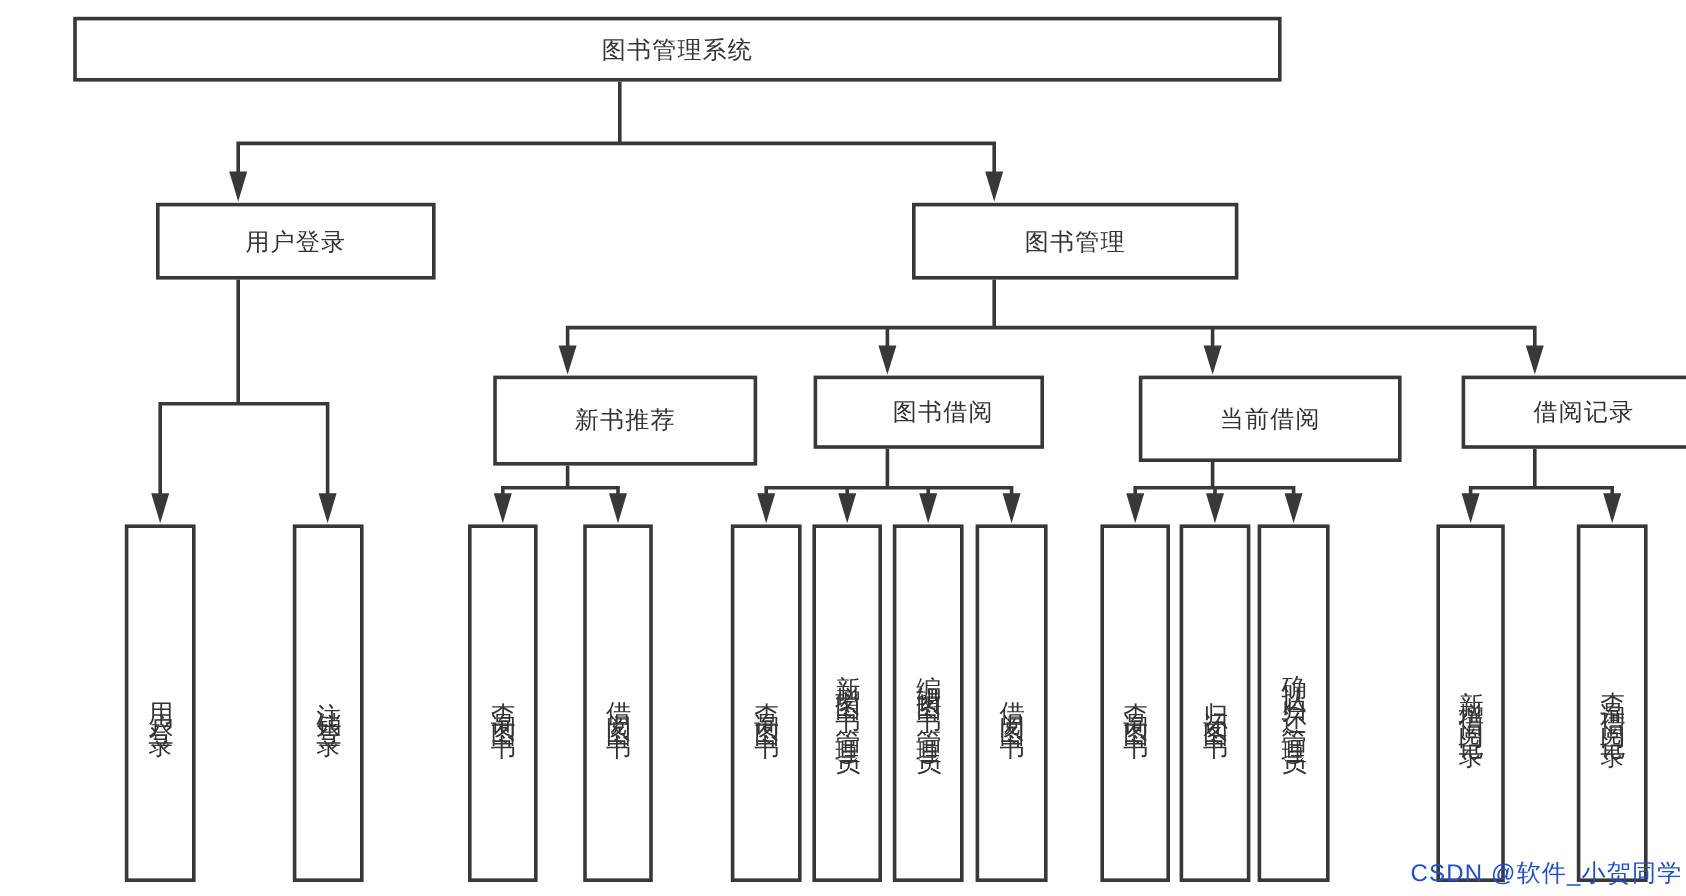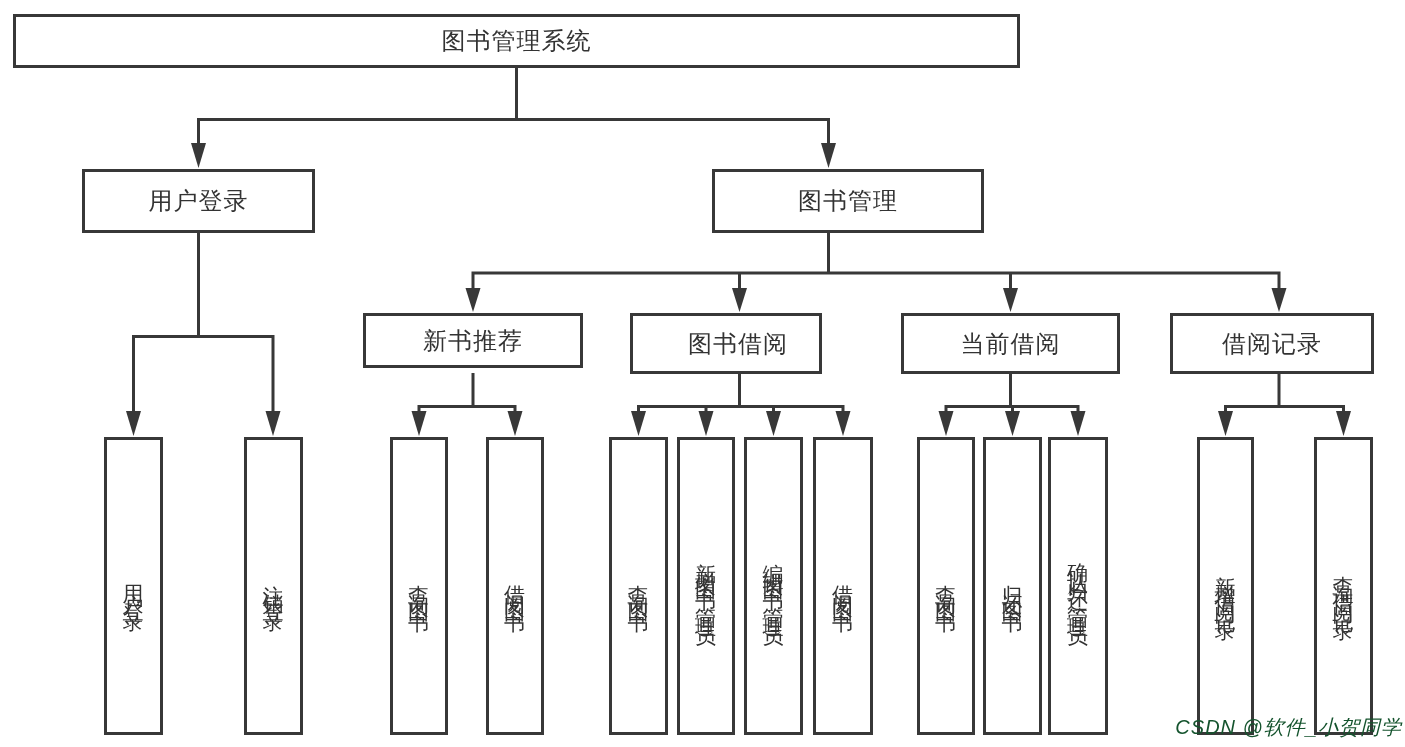--- a/index.html
+++ b/index.html
@@ -6,36 +6,36 @@
   body{
     width:1405px;height:747px;position:relative;overflow:hidden;
     background:#ffffff;
     font-family:"Liberation Sans","DejaVu Sans",sans-serif;
   }
   #lines{position:absolute;left:0;top:0;width:1405px;height:747px;}
   .node{
     position:absolute;box-sizing:border-box;
     border:3px solid #383838;background:#ffffff;
     display:flex;align-items:center;justify-content:center;
-    color:#333333;font-size:24px;letter-spacing:1px;
+    color:#333333;font-size:20px;letter-spacing:1px;
     z-index:2;
+    margin-left:48px;
   }
   .leaf{
     position:absolute;box-sizing:border-box;
     border:3px solid #383838;background:#ffffff;
     display:flex;align-items:center;justify-content:center;
     color:#333333;font-size:21px;
     writing-mode:vertical-rl;text-orientation:mixed;letter-spacing:9px;
     z-index:2;line-height:1;
   }
   .watermark{
     position:absolute;right:3px;top:714px;z-index:5;
-    color:#14532d;font-size:20px;letter-spacing:1px;
+    color:#1d4ed8;font-size:20px;letter-spacing:1px;
     white-space:nowrap;
-    font-style:italic;
   }
 </style>
 </head>
 <body>
 
 <svg id="lines" width="1405" height="747" viewBox="0 0 1405 747" xmlns="http://www.w3.org/2000/svg">
   <g stroke="#383838" stroke-width="3" fill="none">
 
     <path d="M516.5 67 V120 M197 119.5 H830 M198.5 119.5 V147 M828.5 119.5 V147"></path>
 
@@ -79,23 +79,23 @@
     <polygon points="1218,411 1233,411 1225.5,436"></polygon>
     <polygon points="1336,411 1351,411 1343.5,436"></polygon>
   </g>
 </svg>
 
 <div class="node" style="left:13px;top:14px;width:1007px;height:54px;">图书管理系统</div>
 
 <div class="node" style="left:82px;top:169px;width:233px;height:64px;">用户登录</div>
 <div class="node" style="left:712px;top:169px;width:272px;height:64px;">图书管理</div>
 
-<div class="node" style="left:363px;top:313px;width:220px;height:55px;">新书推荐</div>
+<div class="node" style="left:363px;top:313px;width:220px;height:75px;">新书推荐</div>
 <div class="node" style="left:630px;top:313px;width:192px;height:61px;padding-left:24px;">图书借阅</div>
-<div class="node" style="left:901px;top:313px;width:219px;height:61px;">当前借阅</div>
+<div class="node" style="left:901px;top:313px;width:219px;height:72px;">当前借阅</div>
 <div class="node" style="left:1170px;top:313px;width:204px;height:61px;">借阅记录</div>
 
 <div class="leaf" style="left:104px;top:437px;width:59px;height:298px;">用户登录</div>
 <div class="leaf" style="left:244px;top:437px;width:59px;height:298px;">注销登录</div>
 
 <div class="leaf" style="left:390px;top:437px;width:58px;height:298px;">查询图书</div>
 <div class="leaf" style="left:486px;top:437px;width:58px;height:298px;">借阅图书</div>
 
 <div class="leaf" style="left:609px;top:437px;width:59px;height:298px;">查询图书</div>
 <div class="leaf" style="left:677px;top:437px;width:58px;height:298px;">新增图书（管理员）</div>

